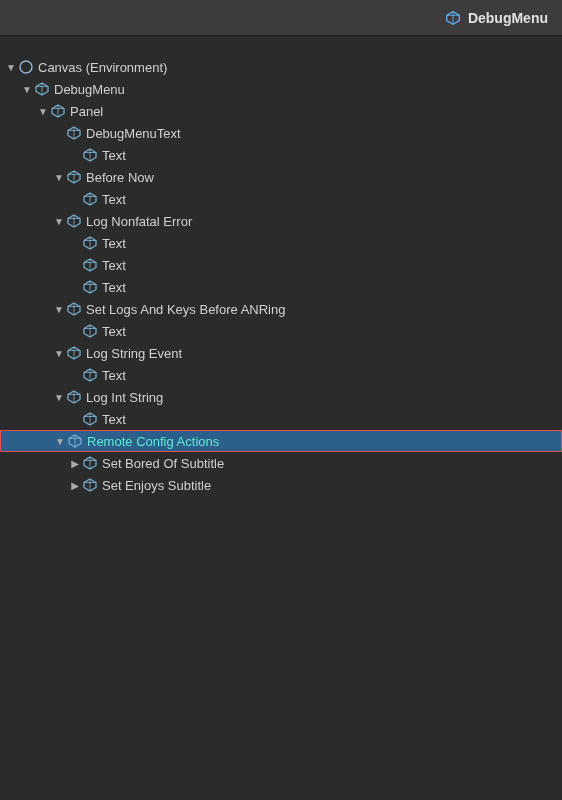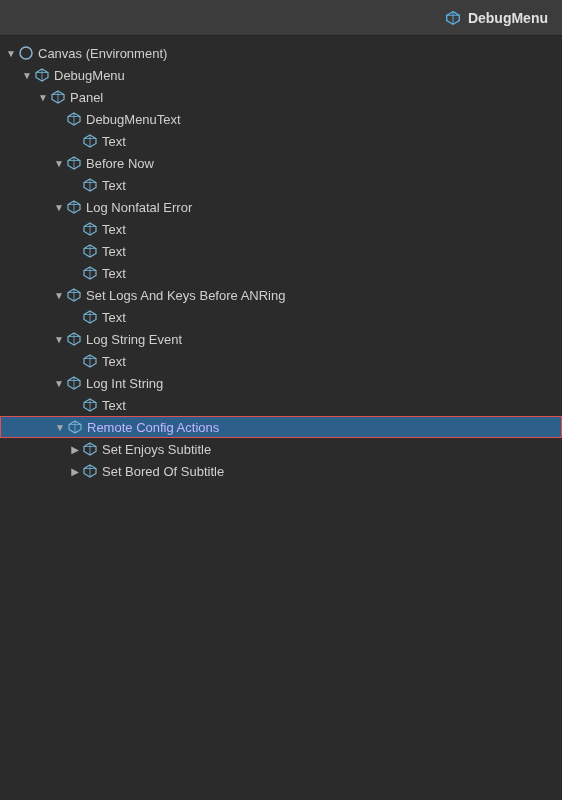--- a/index.html
+++ b/index.html
@@ -32,21 +32,21 @@
       gap: 6px;
     }
     .cube-icon {
       display: inline-block;
       width: 18px;
       height: 18px;
     }
 
     
     .tree-container {
-      padding: 6px 0;
+      padding: 20px 0;
       overflow-y: auto;
       height: calc(800px - 36px);
     }
 
     
     .tree-row {
       display: flex;
       align-items: center;
       height: 22px;
       padding-right: 8px;
@@ -87,21 +87,21 @@
       height: 16px;
       flex-shrink: 0;
       margin-right: 4px;
     }
 
     .node-label {
       font-size: 13px;
       color: #d0d0d0;
     }
     .tree-row.selected .node-label {
-      color: #c4b5fd;
+      color: #5eead4;
     }
   </style>
 </head>
 <body>
 
 <svg width="0" height="0" style="position:absolute">
   <defs>
     <symbol id="cube-sym" viewBox="0 0 16 16">
 
       <polygon points="8,2 14,5.5 14,10.5 8,14 2,10.5 2,5.5" fill="none" stroke="#7ab4d4" stroke-width="1.2"></polygon>
@@ -343,28 +343,28 @@
       <div class="tree-row">
         <span class="indent" style="width: 68px;"></span>
         <span class="arrow right"></span>
         <span class="node-icon">
           <svg viewBox="0 0 16 16" width="16" height="16">
             <polygon points="8,2 14,5.5 14,10.5 8,14 2,10.5 2,5.5" fill="none" stroke="#7ab4d4" stroke-width="1.2"></polygon>
             <line x1="8" y1="2" x2="8" y2="14" stroke="#7ab4d4" stroke-width="0.8"></line>
             <line x1="2" y1="5.5" x2="14" y2="5.5" stroke="#7ab4d4" stroke-width="0.8"></line>
           </svg>
         </span>
+        <span class="node-label">Set Bored Of Subtitle</span>
+      </div>
+      <div class="tree-row">
+        <span class="indent" style="width: 68px;"></span>
+        <span class="arrow right"></span>
+        <span class="node-icon">
+          <svg viewBox="0 0 16 16" width="16" height="16">
+            <polygon points="8,2 14,5.5 14,10.5 8,14 2,10.5 2,5.5" fill="none" stroke="#7ab4d4" stroke-width="1.2"></polygon>
+            <line x1="8" y1="2" x2="8" y2="14" stroke="#7ab4d4" stroke-width="0.8"></line>
+            <line x1="2" y1="5.5" x2="14" y2="5.5" stroke="#7ab4d4" stroke-width="0.8"></line>
+          </svg>
+        </span>
         <span class="node-label">Set Enjoys Subtitle</span>
-      </div>
-      <div class="tree-row">
-        <span class="indent" style="width: 68px;"></span>
-        <span class="arrow right"></span>
-        <span class="node-icon">
-          <svg viewBox="0 0 16 16" width="16" height="16">
-            <polygon points="8,2 14,5.5 14,10.5 8,14 2,10.5 2,5.5" fill="none" stroke="#7ab4d4" stroke-width="1.2"></polygon>
-            <line x1="8" y1="2" x2="8" y2="14" stroke="#7ab4d4" stroke-width="0.8"></line>
-            <line x1="2" y1="5.5" x2="14" y2="5.5" stroke="#7ab4d4" stroke-width="0.8"></line>
-          </svg>
-        </span>
-        <span class="node-label">Set Bored Of Subtitle</span>
       </div>
     </div>
 </div>
 
 </body></html>

